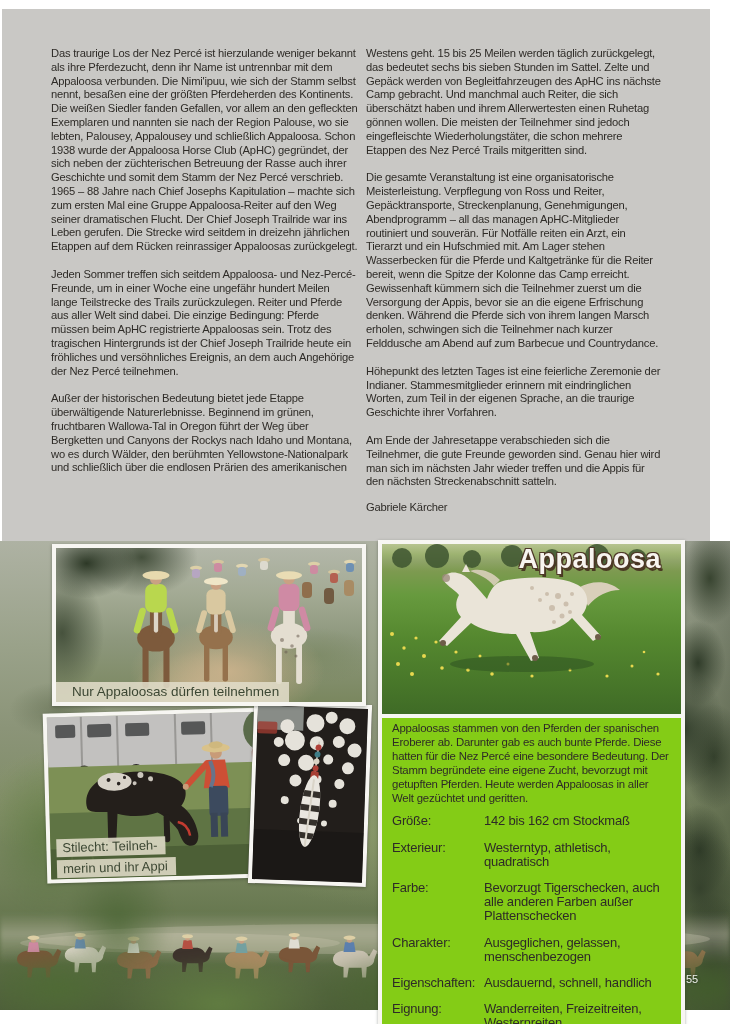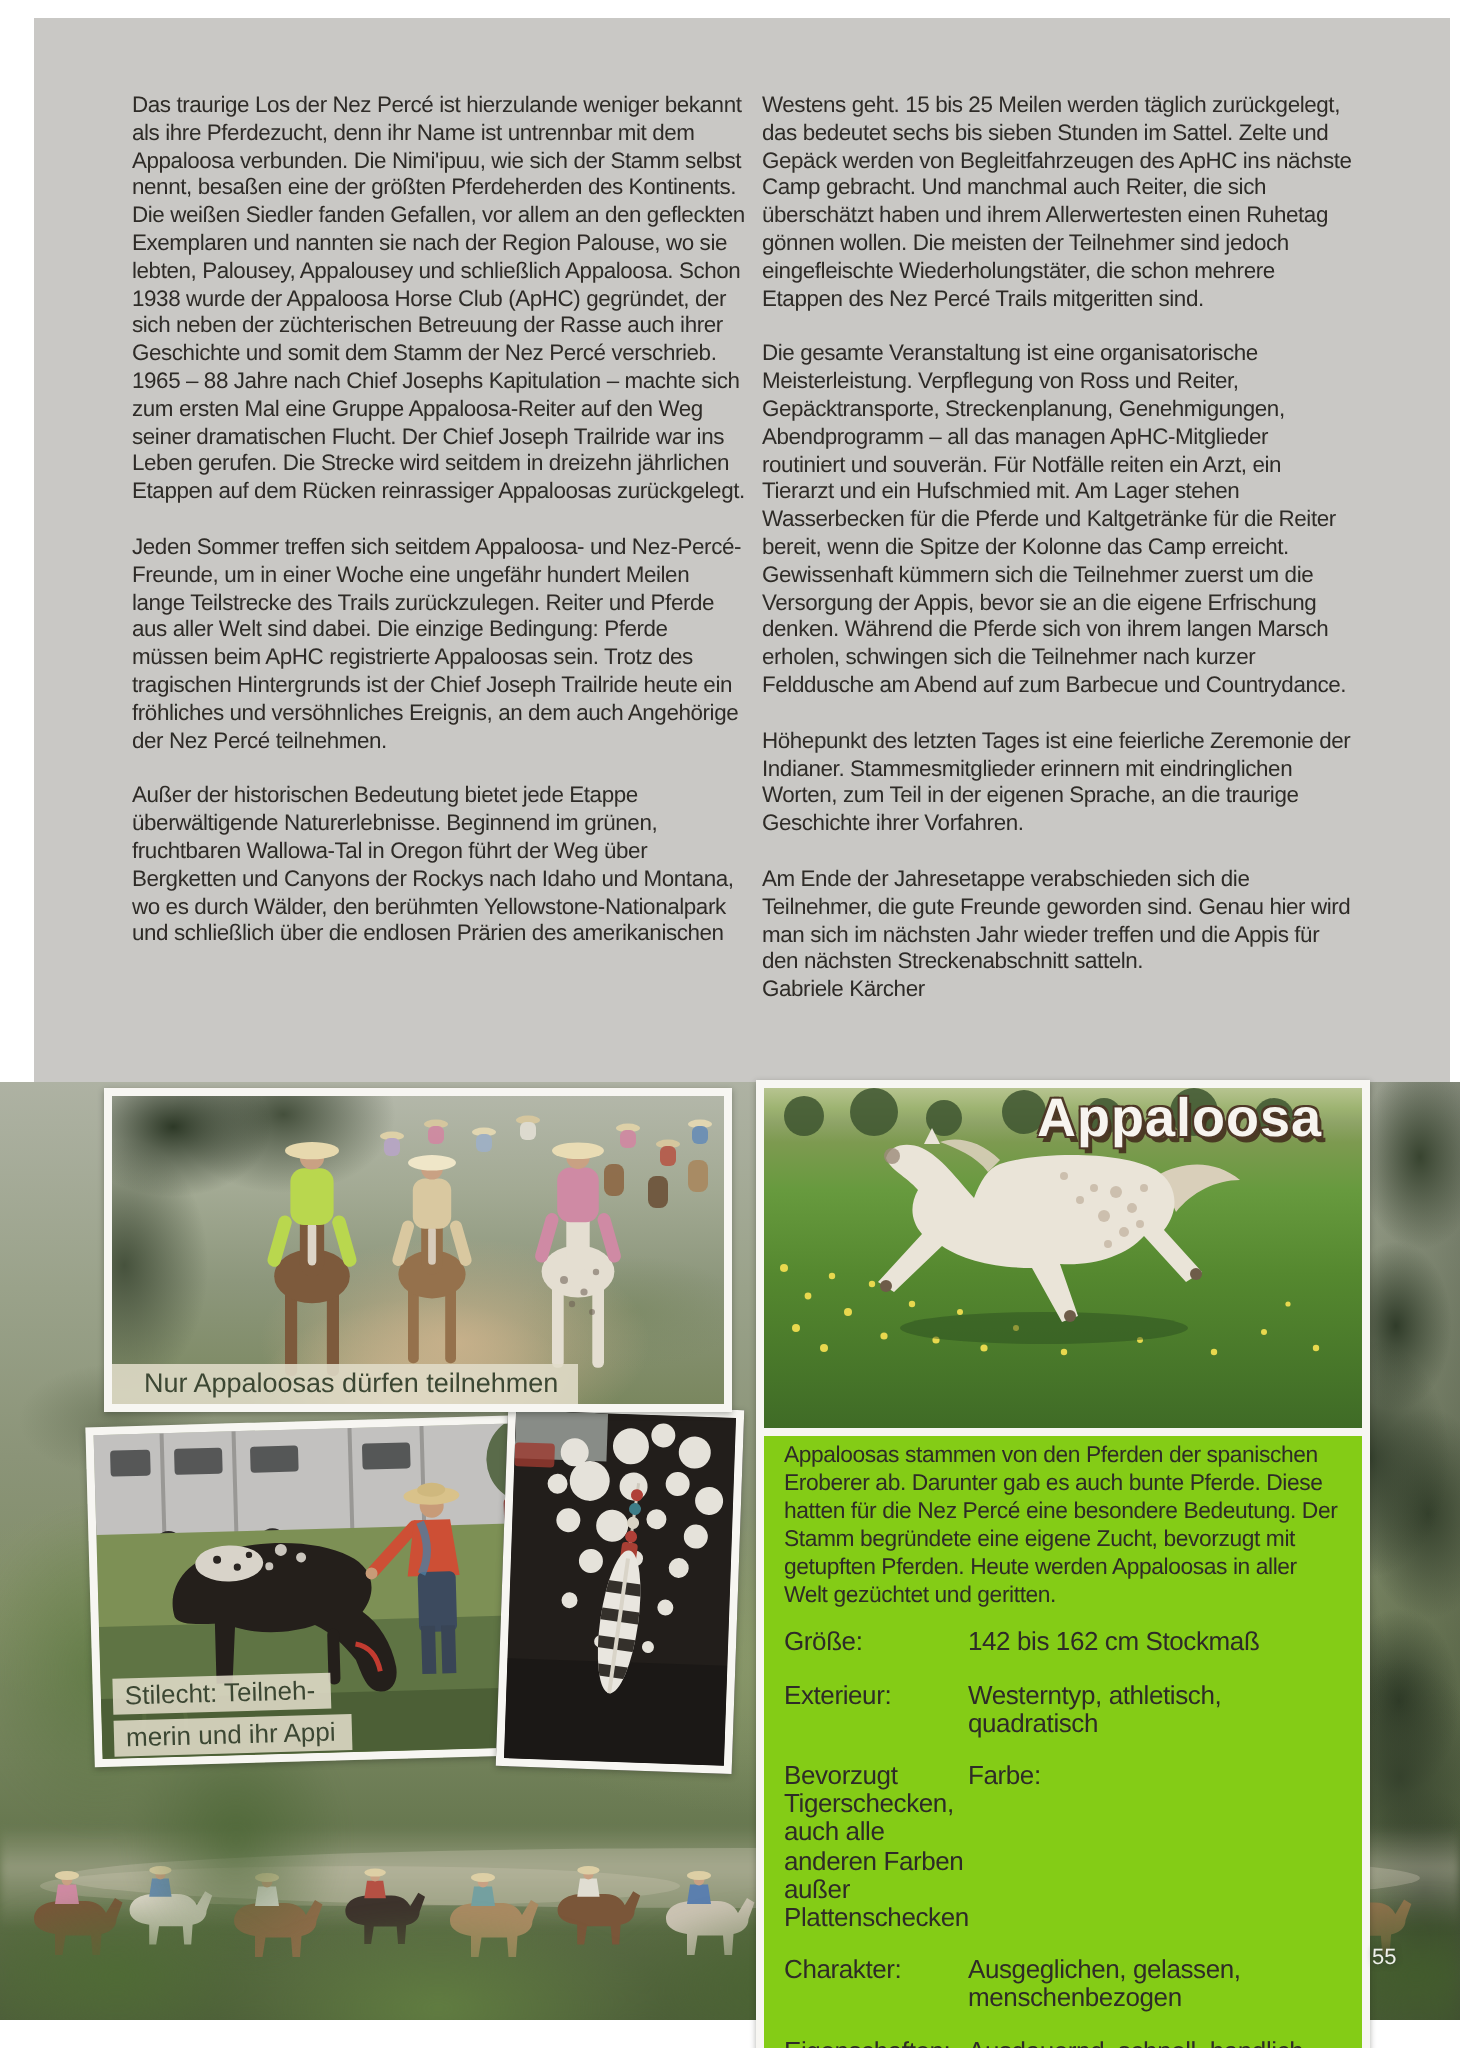--- a/index.html
+++ b/index.html
@@ -1,19 +1,19 @@
 <!DOCTYPE html>
 <html lang="de"><head>
 <meta charset="utf-8">
 <style>
   html,body{margin:0;padding:0;background:#ffffff;}
   .page{position:relative;width:730px;height:1024px;background:#ffffff;overflow:hidden;
         font-family:"Liberation Sans",sans-serif;}
   
-  .gray-panel{position:absolute;left:17px;top:9px;width:708px;height:532px;background:#c9c8c5;overflow:hidden;}
+  .gray-panel{position:absolute;left:2px;top:9px;width:708px;height:532px;background:#c9c8c5;overflow:hidden;}
   .col{position:absolute;top:38px;font-size:11.2px;line-height:13.8px;letter-spacing:-0.2px;color:#2e2b27;}
   .col-left{left:49px;width:307px;}
   .col-right{left:364px;width:296px;}
   .col p{margin:0 0 14px 0;}
   .byline{margin-top:0;}
   
   .photo-bg{position:absolute;left:0;top:541px;width:730px;height:469px;overflow:hidden;
     background:
       radial-gradient(200px 90px at 15% 56%, rgba(143,160,100,.55), transparent 70%),
       radial-gradient(260px 110px at 55% 62%, rgba(152,167,112,.5), transparent 70%),
@@ -118,21 +118,21 @@
   <div class="gray-panel">
     <div class="col col-left">
       <p>Das traurige Los der Nez Percé ist hierzulande weniger bekannt als ihre Pferdezucht, denn ihr Name ist untrennbar mit dem Appaloosa verbunden. Die Nimi'ipuu, wie sich der Stamm selbst nennt, besaßen eine der größten Pferdeherden des Kontinents. Die weißen Siedler fanden Gefallen, vor allem an den gefleckten Exemplaren und nannten sie nach der Region Palouse, wo sie lebten, Palousey, Appalousey und schließlich Appaloosa. Schon 1938 wurde der Appaloosa Horse Club (ApHC) gegründet, der sich neben der züchterischen Betreuung der Rasse auch ihrer Geschichte und somit dem Stamm der Nez Percé verschrieb. 1965 – 88 Jahre nach Chief Josephs Kapitulation – machte sich zum ersten Mal eine Gruppe Appaloosa-Reiter auf den Weg seiner dramatischen Flucht. Der Chief Joseph Trailride war ins Leben gerufen. Die Strecke wird seitdem in dreizehn jährlichen Etappen auf dem Rücken reinrassiger Appaloosas zurückgelegt.</p>
       <p>Jeden Sommer treffen sich seitdem Appaloosa- und Nez-Percé-Freunde, um in einer Woche eine ungefähr hundert Meilen lange Teilstrecke des Trails zurückzulegen. Reiter und Pferde aus aller Welt sind dabei. Die einzige Bedingung: Pferde müssen beim ApHC registrierte Appaloosas sein. Trotz des tragischen Hintergrunds ist der Chief Joseph Trailride heute ein fröhliches und versöhnliches Ereignis, an dem auch Angehörige der Nez Percé teilnehmen.</p>
       <p>Außer der historischen Bedeutung bietet jede Etappe überwältigende Naturerlebnisse. Beginnend im grünen, fruchtbaren Wallowa-Tal in Oregon führt der Weg über Bergketten und Canyons der Rockys nach Idaho und Montana, wo es durch Wälder, den berühmten Yellowstone-Nationalpark und schließlich über die endlosen Prärien des amerikanischen</p>
     </div>
     <div class="col col-right">
       <p>Westens geht. 15 bis 25 Meilen werden täglich zurückgelegt, das bedeutet sechs bis sieben Stunden im Sattel. Zelte und Gepäck werden von Begleitfahrzeugen des ApHC ins nächste Camp gebracht. Und manchmal auch Reiter, die sich überschätzt haben und ihrem Allerwertesten einen Ruhetag gönnen wollen. Die meisten der Teilnehmer sind jedoch eingefleischte Wiederholungstäter, die schon mehrere Etappen des Nez Percé Trails mitgeritten sind.</p>
       <p>Die gesamte Veranstaltung ist eine organisatorische Meisterleistung. Verpflegung von Ross und Reiter, Gepäcktransporte, Streckenplanung, Genehmigungen, Abendprogramm – all das managen ApHC-Mitglieder routiniert und souverän. Für Notfälle reiten ein Arzt, ein Tierarzt und ein Hufschmied mit. Am Lager stehen Wasserbecken für die Pferde und Kaltgetränke für die Reiter bereit, wenn die Spitze der Kolonne das Camp erreicht. Gewissenhaft kümmern sich die Teilnehmer zuerst um die Versorgung der Appis, bevor sie an die eigene Erfrischung denken. Während die Pferde sich von ihrem langen Marsch erholen, schwingen sich die Teilnehmer nach kurzer Felddusche am Abend auf zum Barbecue und Countrydance.</p>
       <p>Höhepunkt des letzten Tages ist eine feierliche Zeremonie der Indianer. Stammesmitglieder erinnern mit eindringlichen Worten, zum Teil in der eigenen Sprache, an die traurige Geschichte ihrer Vorfahren.</p>
-      <p style="margin-bottom:0">Am Ende der Jahresetappe verabschieden sich die Teilnehmer, die gute Freunde geworden sind. Genau hier wird man sich im nächsten Jahr wieder treffen und die Appis für den nächsten Streckenabschnitt satteln.</p>
+      <p style="margin-bottom:12px">Am Ende der Jahresetappe verabschieden sich die Teilnehmer, die gute Freunde geworden sind. Genau hier wird man sich im nächsten Jahr wieder treffen und die Appis für den nächsten Streckenabschnitt satteln.</p>
       <div class="byline">Gabriele Kärcher</div>
     </div>
   </div>
 
   <div class="photo-bg">
     <div class="trees-band"></div>
     <div class="trees-clump"></div>
     <div class="dust-band"></div>
     <svg class="riders-line" viewBox="0 0 730 78">
       <ellipse cx="370" cy="26" rx="340" ry="15" fill="#cfc9b6" opacity="0.32"></ellipse>
@@ -369,22 +369,22 @@
       </svg>
       <div class="appaloosa-title">Appaloosa</div>
     </div>
     <div class="breed-info">
       <p class="breed-intro">Appaloosas stammen von den Pferden der spanischen Eroberer ab. Darunter gab es auch bunte Pferde. Diese hatten für die Nez Percé eine besondere Bedeutung. Der Stamm begründete eine eigene Zucht, bevorzugt mit getupften Pferden. Heute werden Appaloosas in aller Welt gezüchtet und geritten.</p>
       <div class="breed-table">
         <div>Größe:</div>
         <div>142 bis 162 cm Stockmaß</div>
         <div>Exterieur:</div>
         <div>Westerntyp, athletisch, quadratisch</div>
+        <div>Farbe:</div>
         <div>Bevorzugt Tigerschecken, auch alle anderen Farben außer Plattenschecken</div>
-        <div>Farbe:</div>
         <div>Charakter:</div>
         <div>Ausgeglichen, gelassen, menschenbezogen</div>
         <div>Eigenschaften:</div>
         <div>Ausdauernd, schnell, handlich</div>
         <div>Eignung:</div>
         <div>Wanderreiten, Freizeitreiten, Westernreiten</div>
       </div>
     </div>
   </div>
 

